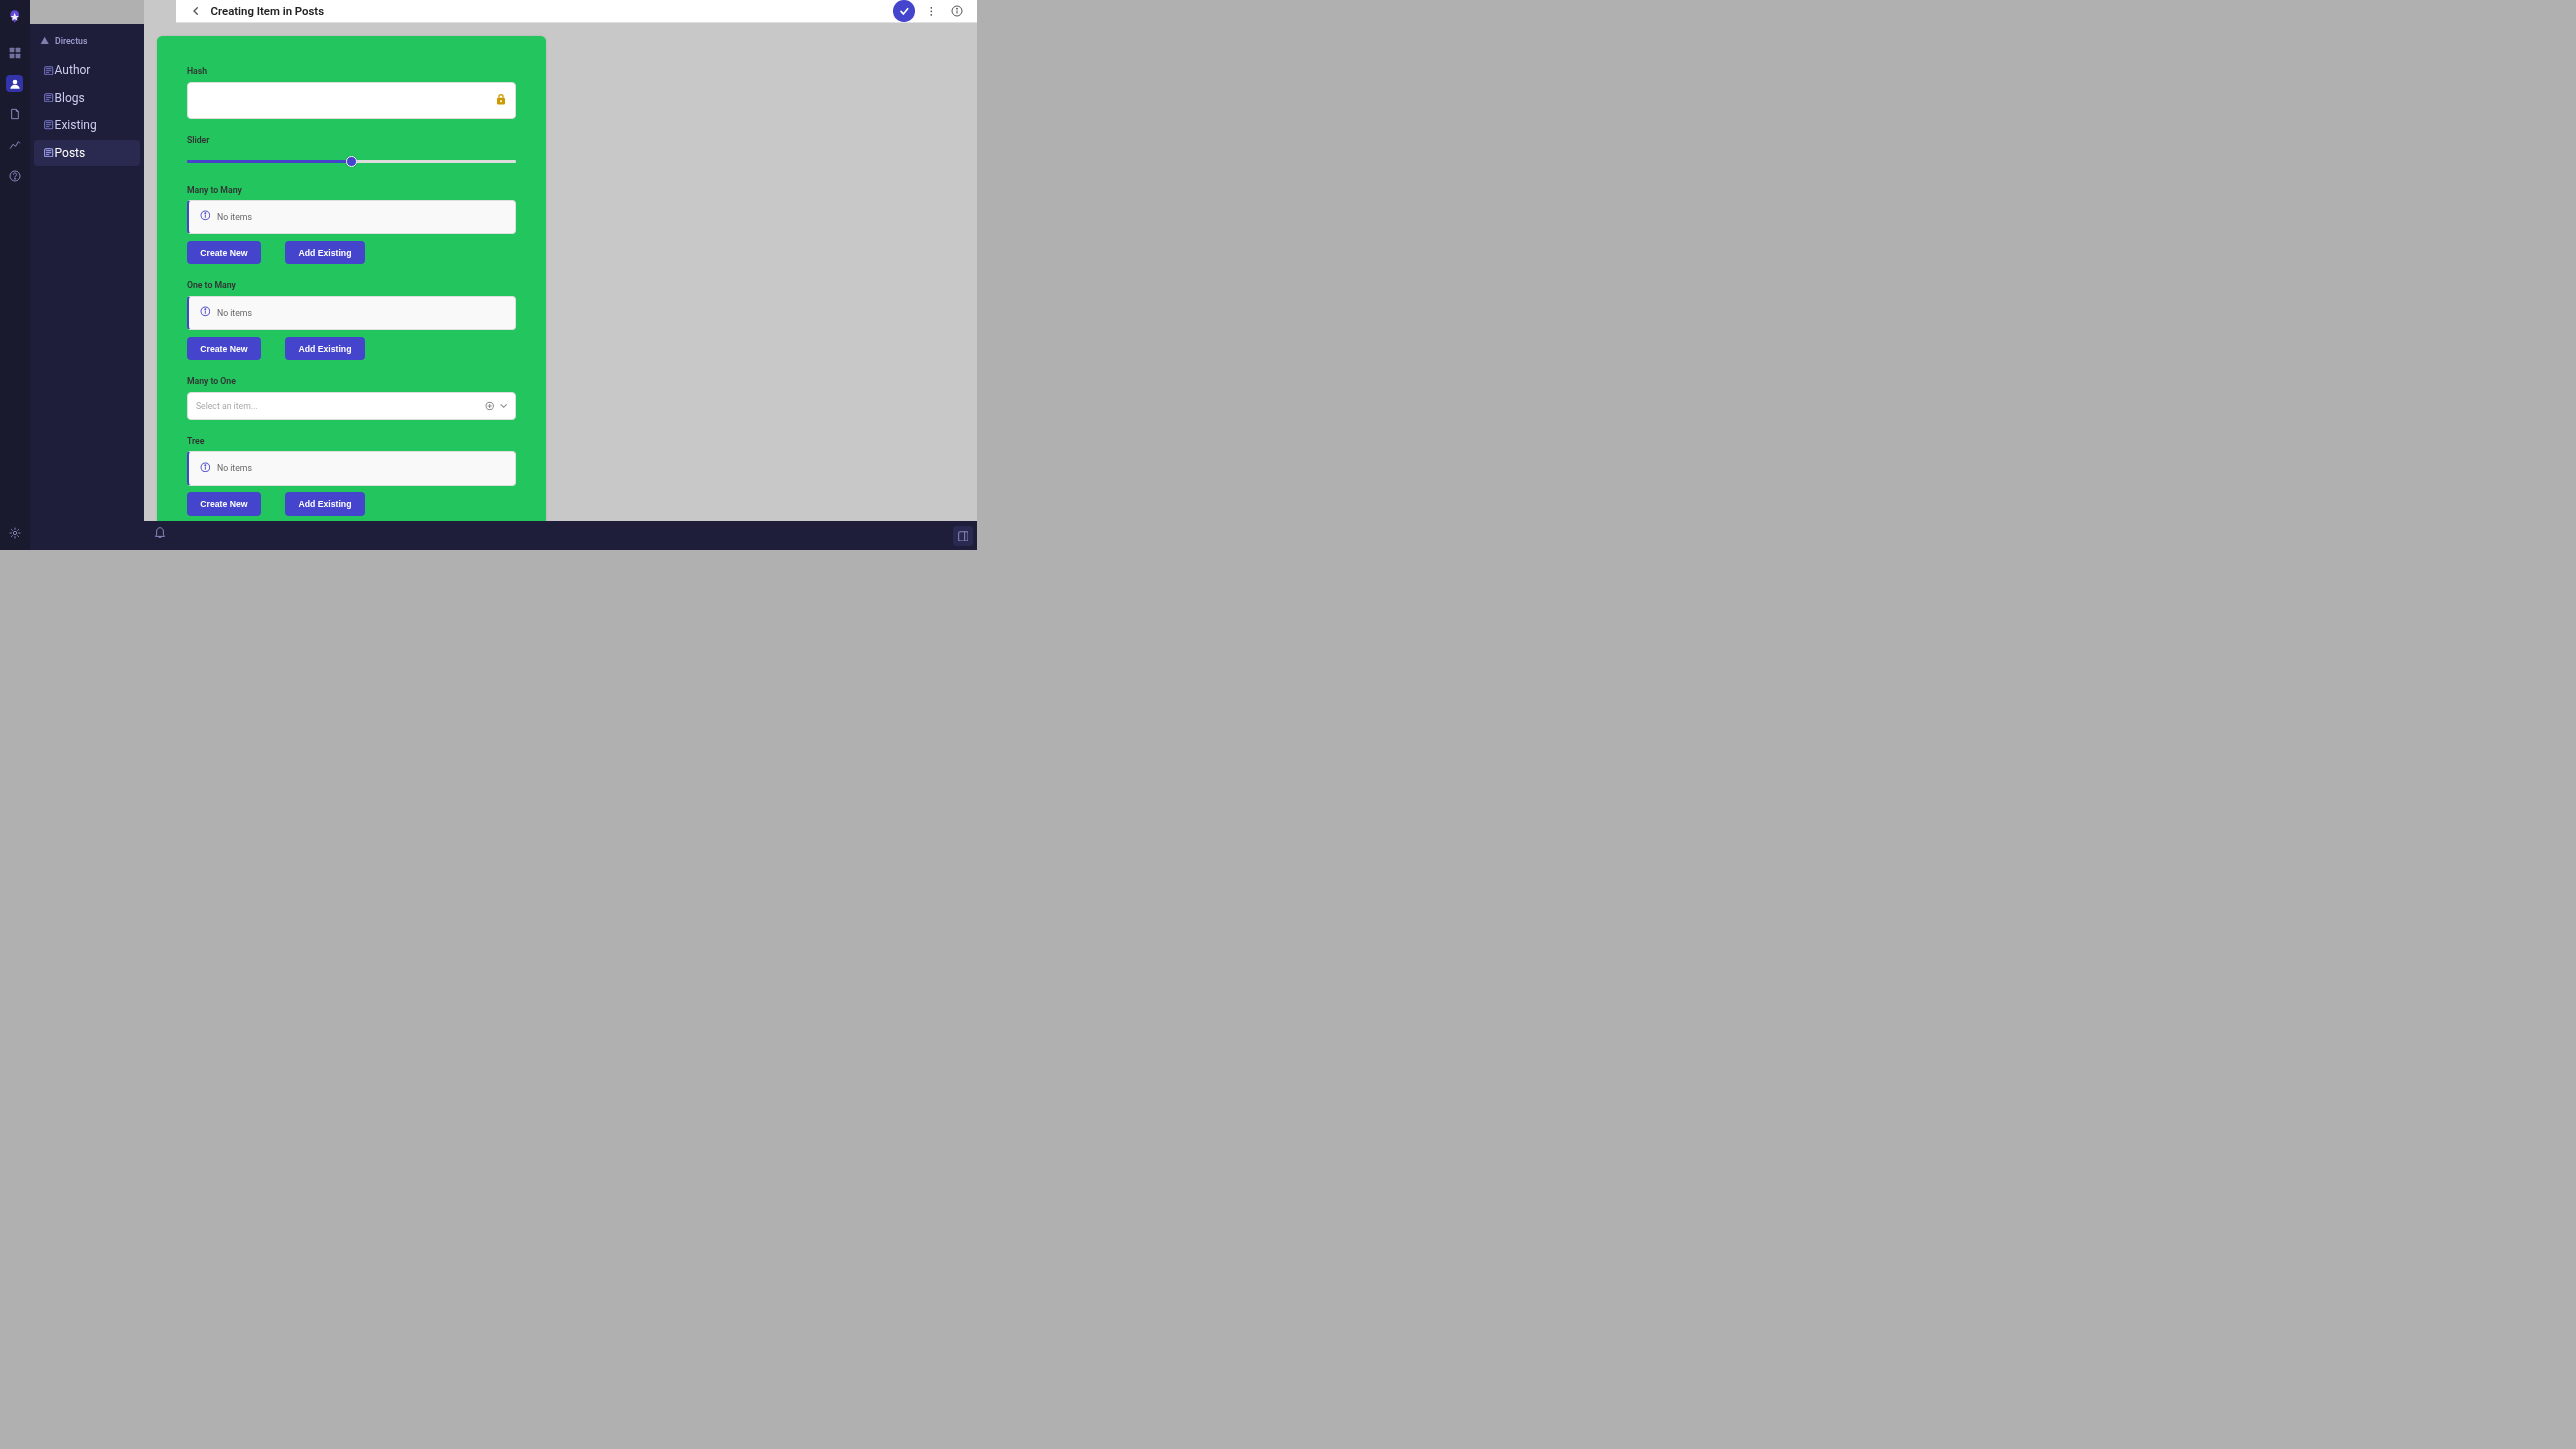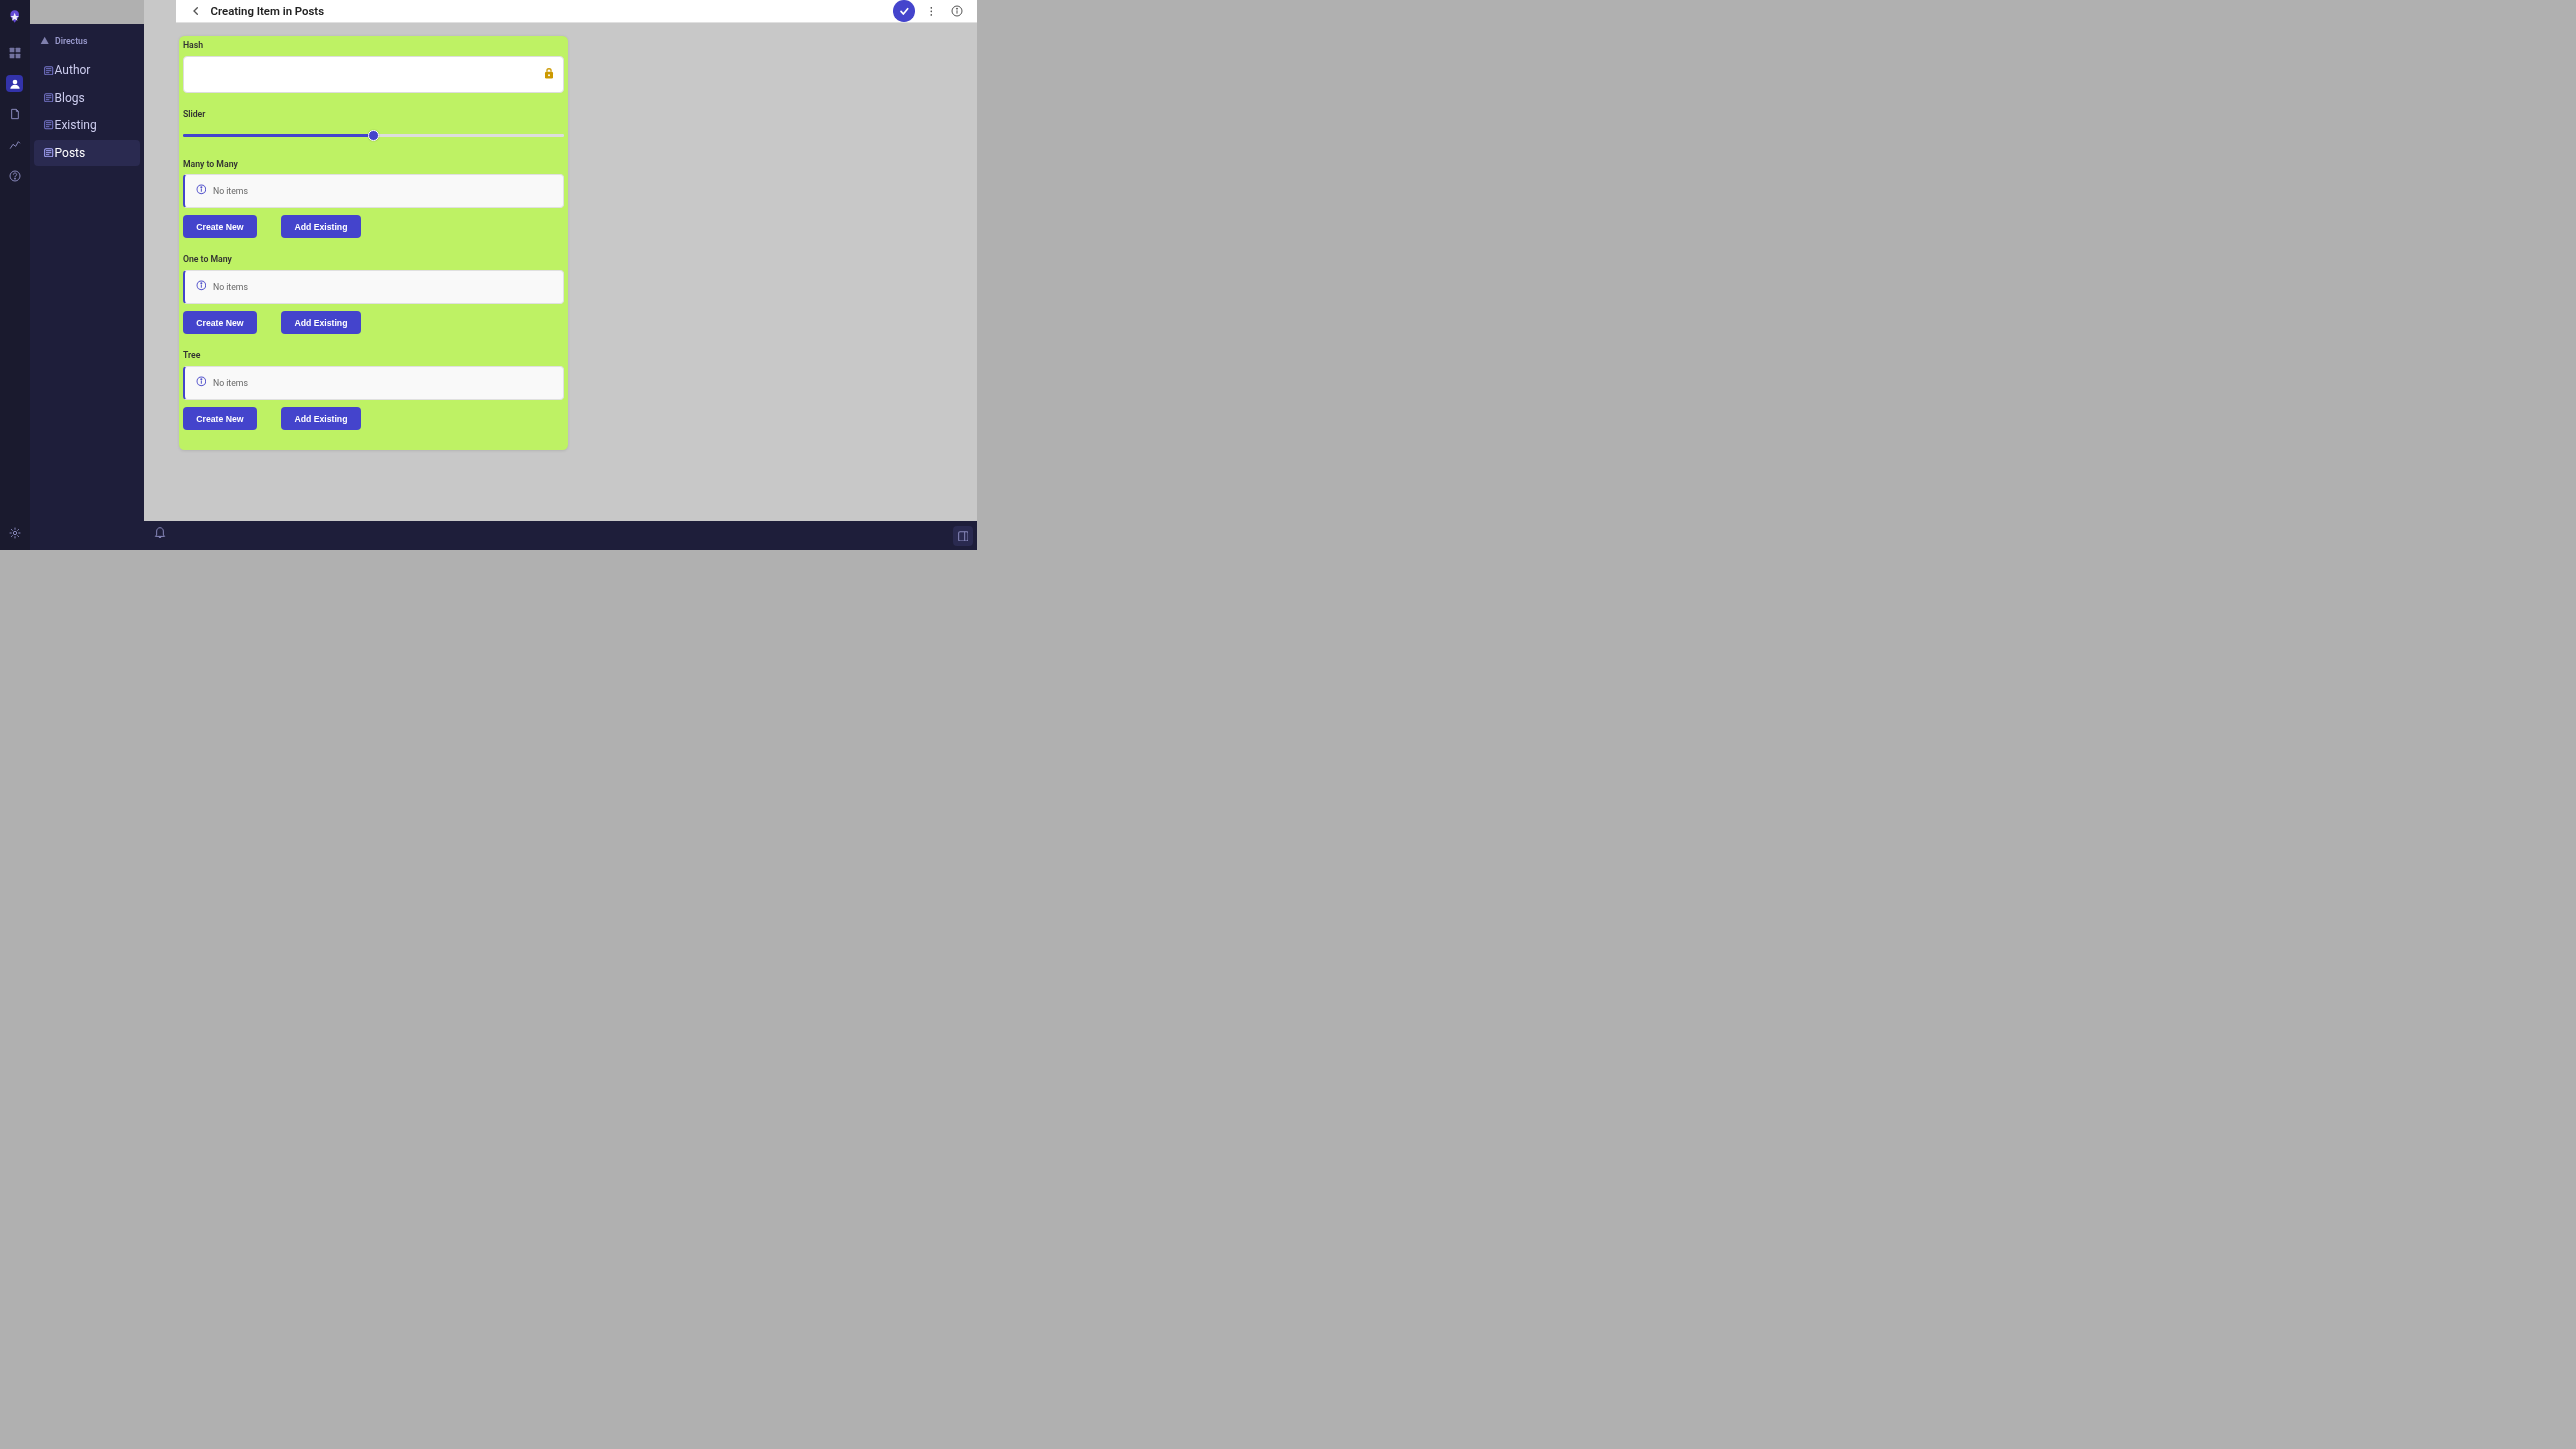--- a/index.html
+++ b/index.html
@@ -146,26 +146,25 @@
 
     
     .form-content {
       flex: 1;
       overflow-y: auto;
       padding: 13.4px;
       background: #c8c8c8;
     }
 
     .form-card {
-      background: #bef264;
+      background: #22c55e;
       border-radius: 5.4px;
-      padding: 4px;
+      padding: 30px;
       max-width: 389px;
       box-shadow: 0 0.7px 2.7px rgba(0,0,0,0.1);
-      margin-left: 22px;
     }
 
     
     .field-section {
       margin-bottom: 16px;
     }
     .field-label {
       font-size: 8.7px;
       font-weight: 600;
       color: #333;
@@ -474,20 +473,36 @@
             </svg>
           </span>
           <span>No items</span>
         </div>
         <div class="btn-row">
           <button class="btn-primary">Create New</button>
           <button class="btn-primary">Add Existing</button>
         </div>
       </div>
 
+      <div class="field-section">
+        <div class="field-label">Many to One</div>
+        <div class="select-wrapper">
+          <div class="select-placeholder">Select an item...</div>
+          <div class="select-icons">
+            <svg width="9.4" height="9.4" viewBox="0 0 14 14" fill="none" stroke="#888" stroke-width="1.5">
+              <circle cx="7" cy="7" r="5.5"></circle>
+              <line x1="7" y1="4" x2="7" y2="10"></line>
+              <line x1="4" y1="7" x2="10" y2="7"></line>
+            </svg>
+            <svg width="9.4" height="9.4" viewBox="0 0 14 14" fill="none" stroke="#888" stroke-width="1.5" stroke-linecap="round">
+              <path d="M3 5 L7 9 L11 5"></path>
+            </svg>
+          </div>
+        </div>
+      </div>
 
       <div class="field-section">
         <div class="field-label">Tree</div>
         <div class="no-items-box">
           <span class="no-items-icon">
             <svg width="10.7" height="10.7" viewBox="0 0 16 16" fill="none" stroke="#5555cc" stroke-width="1.5">
               <circle cx="8" cy="8" r="6.5"></circle>
               <line x1="8" y1="7" x2="8" y2="11.5"></line>
               <circle cx="8" cy="5" r="0.8" fill="#5555cc"></circle>
             </svg>

